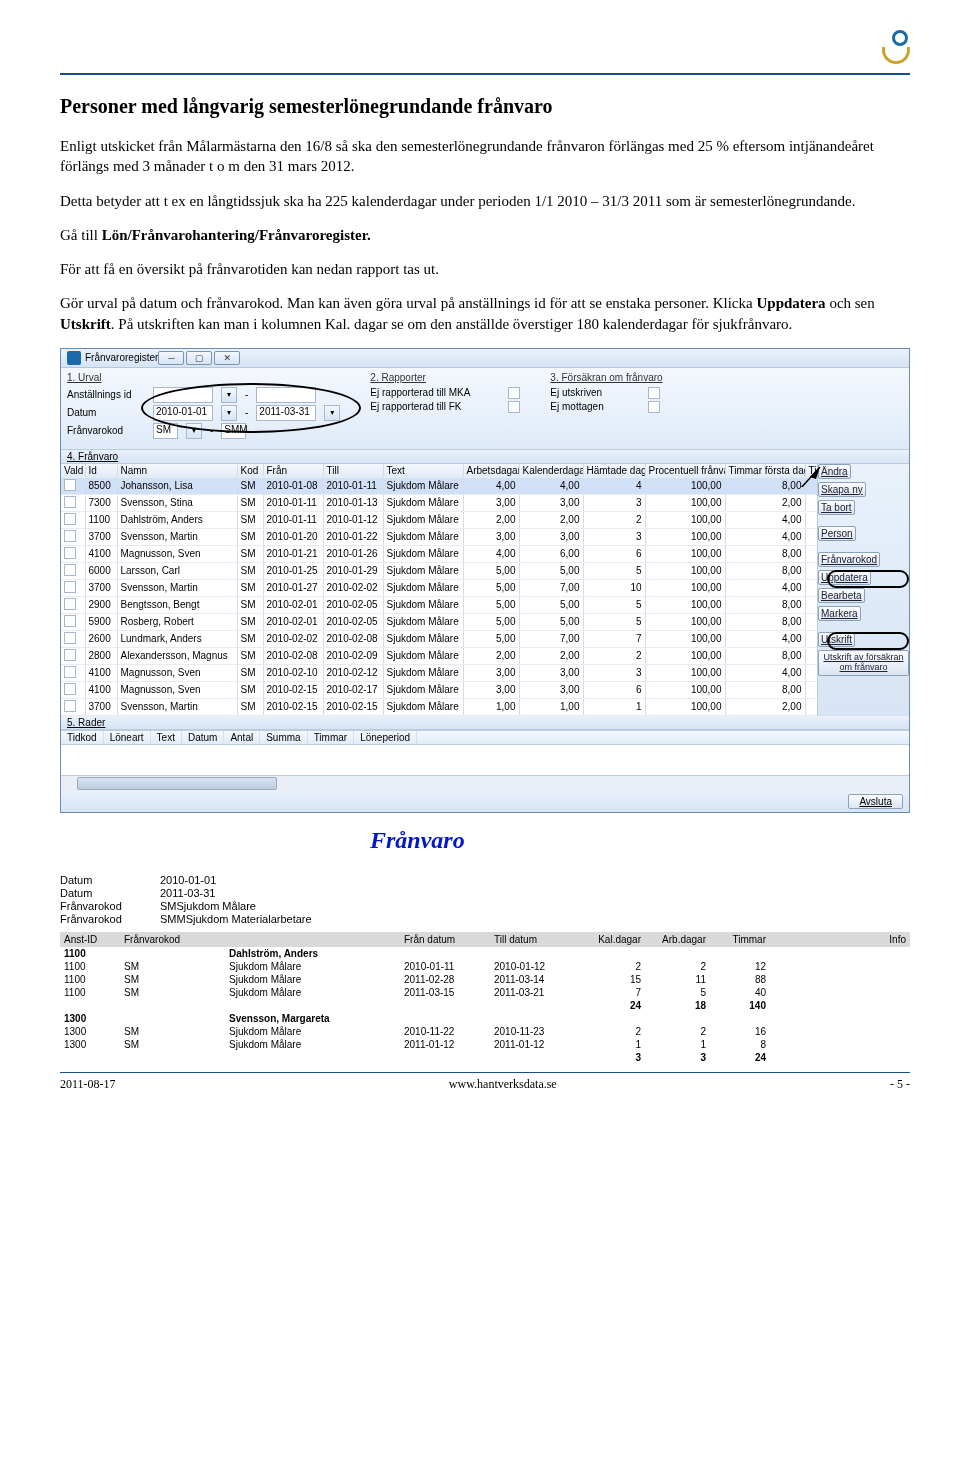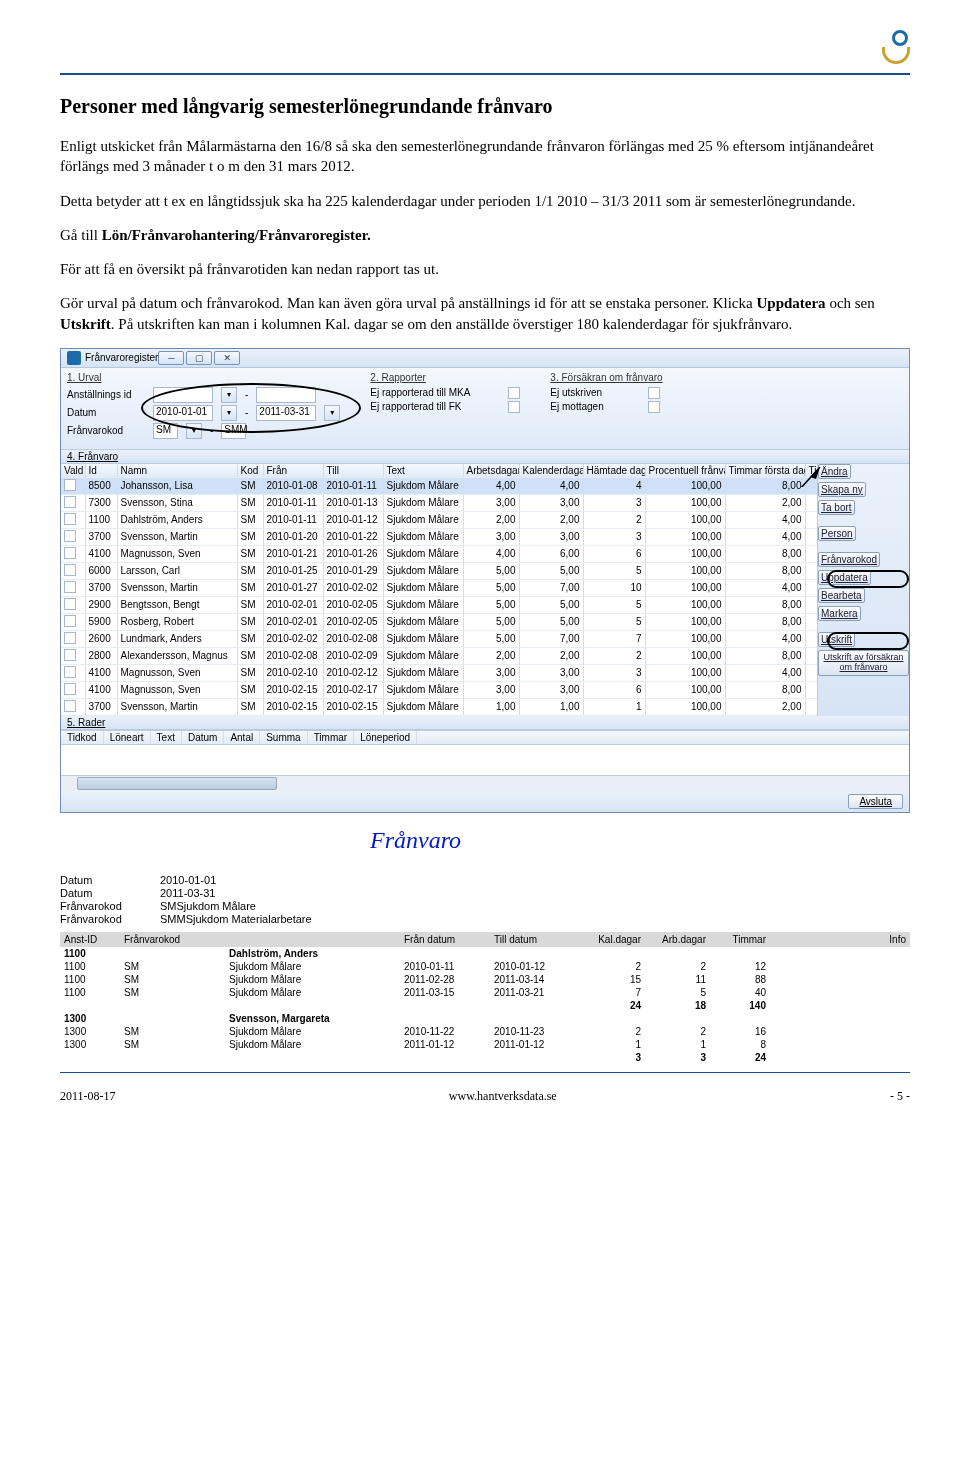--- a/index.html
+++ b/index.html
@@ -46,39 +46,39 @@
 .side-btns .grp-sep { height:5px; }
 .side-btns .tall { font-size:9px; line-height:1.1; padding:2px 1px; }
 .rader-head { display:flex; background:linear-gradient(#f4f8fd,#e1ebf7); border-top:1px solid #bcd; border-bottom:1px solid #bcd; }
 .rader-head span { padding:1px 6px; border-right:1px solid #d5dde8; font-size:10px; }
 .rader-body { height:30px; background:#fff; }
 .scrollbar-h { height:16px; background:#e9eef7; border-top:1px solid #bcd; position:relative; }
 .scrollbar-h .thumb { position:absolute; left:16px; top:1px; height:13px; width:200px; background:linear-gradient(#d6e4f5,#bcd); border:1px solid #9ab; border-radius:2px; }
 .bottom-btn { text-align:right; padding:3px 6px; background:linear-gradient(#eaf1fa,#d6e4f5); }
 .bottom-btn button { font-size:10px; padding:1px 10px; border:1px solid #8aa0bb; background:linear-gradient(#fdfdfe,#dbe5f2); border-radius:2px; text-decoration:underline; }
 
-.hand-caption { color:#0018c8; font-family:"Times New Roman",serif; font-style:italic; font-weight:normal; font-size:24px; margin:14px 0 5px 310px; }
+.hand-caption { color:#0018c8; font-family:"Times New Roman",serif; font-style:italic; font-weight:bold; font-size:24px; margin:14px 0 5px 310px; }
 
 
 .report { font-family:Arial,Helvetica,sans-serif; font-size:11px; margin-top:20px; }
 .report .rep-top { display:flex; justify-content:space-between; margin-bottom:6px; }
 .report .rep-meta { }
 .report .rep-meta div { margin-bottom:1px; display:flex; }
 .report .rep-meta .mlbl { width:100px; }
 .rep-head { display:flex; background:#d9d9d9; font-size:10px; padding:2px 0; }
 .rep-head span, .rep-row span { padding:0 4px; }
 .rep-row { display:flex; font-size:10px; padding:1px 0; }
 .rep-row.groupname { font-weight:bold; }
 .rep-row.totals { font-weight:bold; }
 .c-id{width:60px;} .c-kod{width:105px;} .c-desc{width:175px;}
 .c-fran{width:90px;} .c-till{width:95px;}
 .c-kal{width:60px;text-align:right;} .c-arb{width:65px;text-align:right;} .c-tim{width:60px;text-align:right;}
 .c-info{flex:1;text-align:right;}
 
-.page-footer { display:flex; justify-content:space-between; border-top:1px solid #1a4e8b; margin-top:8px; padding-top:16px; font-size:12px; font-family:Georgia,serif; }
+.page-footer { display:flex; justify-content:space-between; border-top:1px solid #1a4e8b; margin-top:8px; padding-top:4px; font-size:12px; font-family:Georgia,serif; }
 
 .ellipse-ov { position:relative; }
 .ellipse-ov .ov1 { position:absolute; left:80px; top:15px; width:220px; height:50px; border:2px solid #000; border-radius:50%; pointer-events:none; }
 .side-ell { position:relative; }
 .side-ell .ovA { position:absolute; right:0; top:0; width:82px; height:18px; border:2px solid #000; border-radius:14px; pointer-events:none; }
 .svg-arrow { width:430px; height:80px; display:block; }
 </style>
 </head>
 <body>
 

